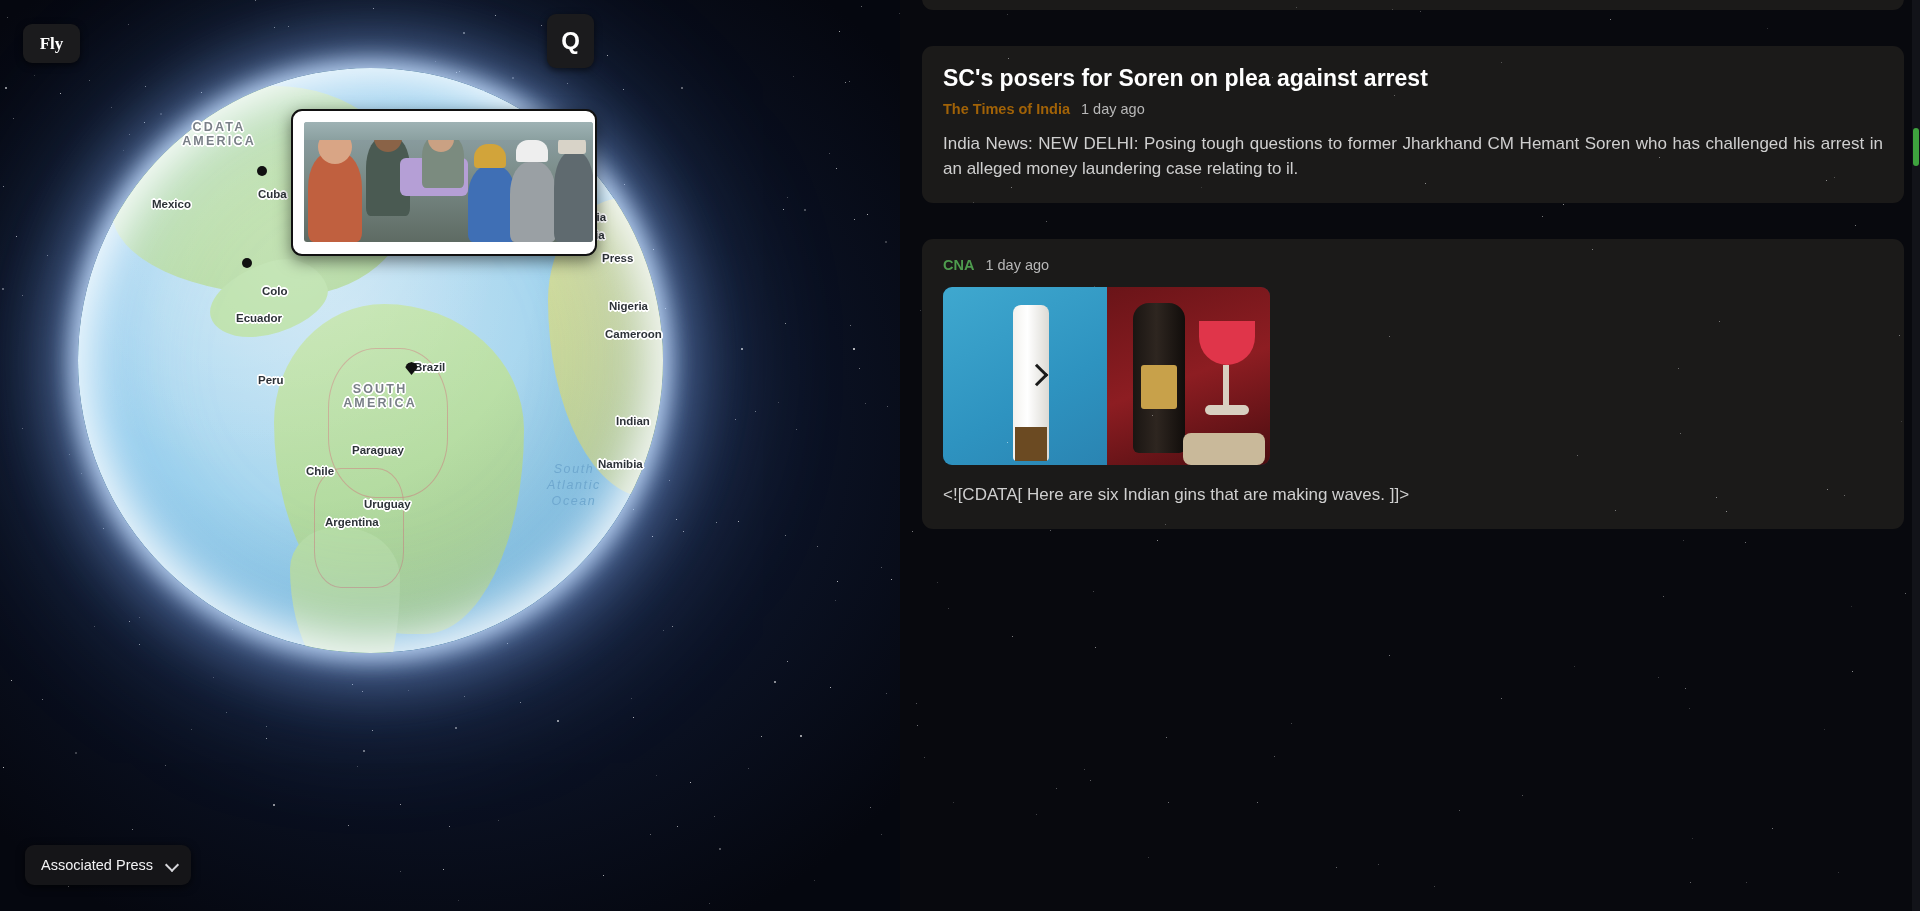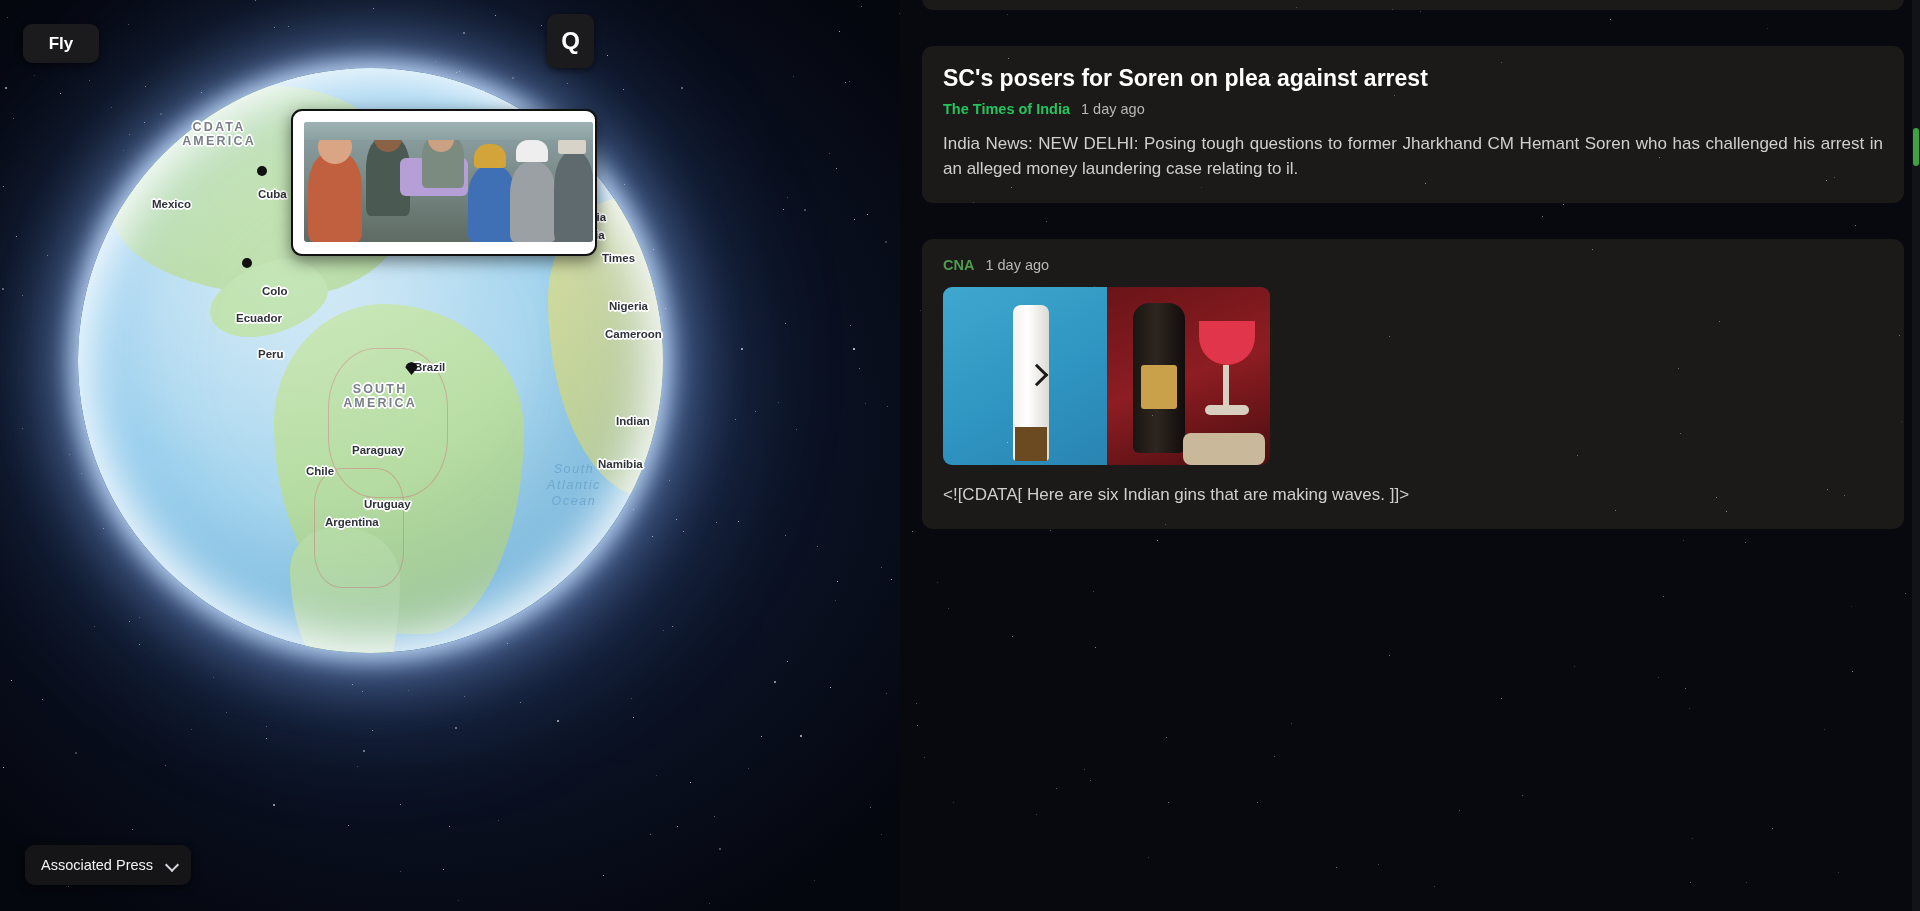--- a/index.html
+++ b/index.html
@@ -86,21 +86,21 @@
   }
 
   
   .ctl-btn {
     position:absolute; z-index:30;
     background:#1b1b1d; color:#fff; border:none; border-radius:9px;
     box-shadow:0 2px 7px rgba(0,0,0,.6);
     font-family:"Liberation Sans", sans-serif; font-weight:700;
     display:flex; align-items:center; justify-content:center; cursor:pointer;
   }
-  #fly-button { left:23px; top:24px; width:76px; height:39px; font-size:17px; }
+  #fly-button { left:23px; top:24px; width:57px; height:39px; font-size:17px;font-family:Liberation Serif, serif; }
   #q-button { left:547px; top:14px; width:47px; height:54px; font-size:24px; }
 
   #source-select {
     position:absolute; left:25px; top:845px; z-index:30;
     background:#151518; border-radius:9px; height:40px;
     display:flex; align-items:center; gap:14px; padding:0 13px 0 16px;
     box-shadow:0 2px 8px rgba(0,0,0,.65); cursor:pointer;
   }
   #source-select .lbl { color:#f2f2f4; font-size:14.5px; }
   #source-select .chev { width:11px; height:11px; position:relative; }
@@ -408,33 +408,33 @@
     </div>
 
     <div class="maplabel continent" style="left:182px;top:120px;width:74px;">
       <div>CDATA</div>
       <div>AMERICA</div>
     </div>
     <div class="maplabel" style="left:152px;top:198px;">Mexico</div>
     <div class="maplabel" style="left:258px;top:188px;">Cuba</div>
     <div class="maplabel" style="left:262px;top:285px;">Colo</div>
     <div class="maplabel" style="left:236px;top:312px;">Ecuador</div>
-    <div class="maplabel" style="left:258px;top:348px;">Peru</div>
+    <div class="maplabel" style="left:258px;top:374px;">Peru</div>
     <div class="maplabel" style="left:414px;top:361px;">Brazil</div>
     <div class="maplabel continent" style="left:340px;top:382px;width:80px;">
       <div>SOUTH</div>
       <div>AMERICA</div>
     </div>
     <div class="maplabel" style="left:352px;top:444px;">Paraguay</div>
     <div class="maplabel" style="left:306px;top:465px;">Chile</div>
     <div class="maplabel" style="left:364px;top:498px;">Uruguay</div>
     <div class="maplabel" style="left:325px;top:516px;">Argentina</div>
     <div class="maplabel" style="left:592px;top:211px;">ria</div>
     <div class="maplabel" style="left:588px;top:229px;">nia</div>
-    <div class="maplabel" style="left:602px;top:252px;">Times</div>
+    <div class="maplabel" style="left:602px;top:252px;">Press</div>
     <div class="maplabel" style="left:609px;top:300px;">Nigeria</div>
     <div class="maplabel" style="left:605px;top:328px;">Cameroon</div>
     <div class="maplabel" style="left:616px;top:415px;">Indian</div>
     <div class="maplabel" style="left:598px;top:458px;">Namibia</div>
     <div class="maplabel ocean" style="left:538px;top:461px;width:72px;">
       <div>South</div>
       <div>Atlantic</div>
       <div>Ocean</div>
     </div>
 
@@ -470,21 +470,21 @@
     </div>
   </div>
 
   <div id="news-panel">
 
     <div class="news-card" id="card-partial"></div>
 
     <div class="news-card">
       <div class="news-title">SC's posers for Soren on plea against arrest</div>
       <div class="news-meta">
-        <span class="news-source" style="color:#22c55e;">The Times of India</span>
+        <span class="news-source" style="color:#a16207;">The Times of India</span>
         <span class="news-time">1 day ago</span>
       </div>
       <div class="news-desc">India News: NEW DELHI: Posing tough questions to former Jharkhand CM Hemant Soren who has challenged his arrest in an alleged money laundering case relating to il.</div>
     </div>
 
     <div class="news-card">
       <div class="news-meta">
         <span class="news-source" style="color:#4e9c4e;">CNA</span>
         <span class="news-time">1 day ago</span>
       </div>

